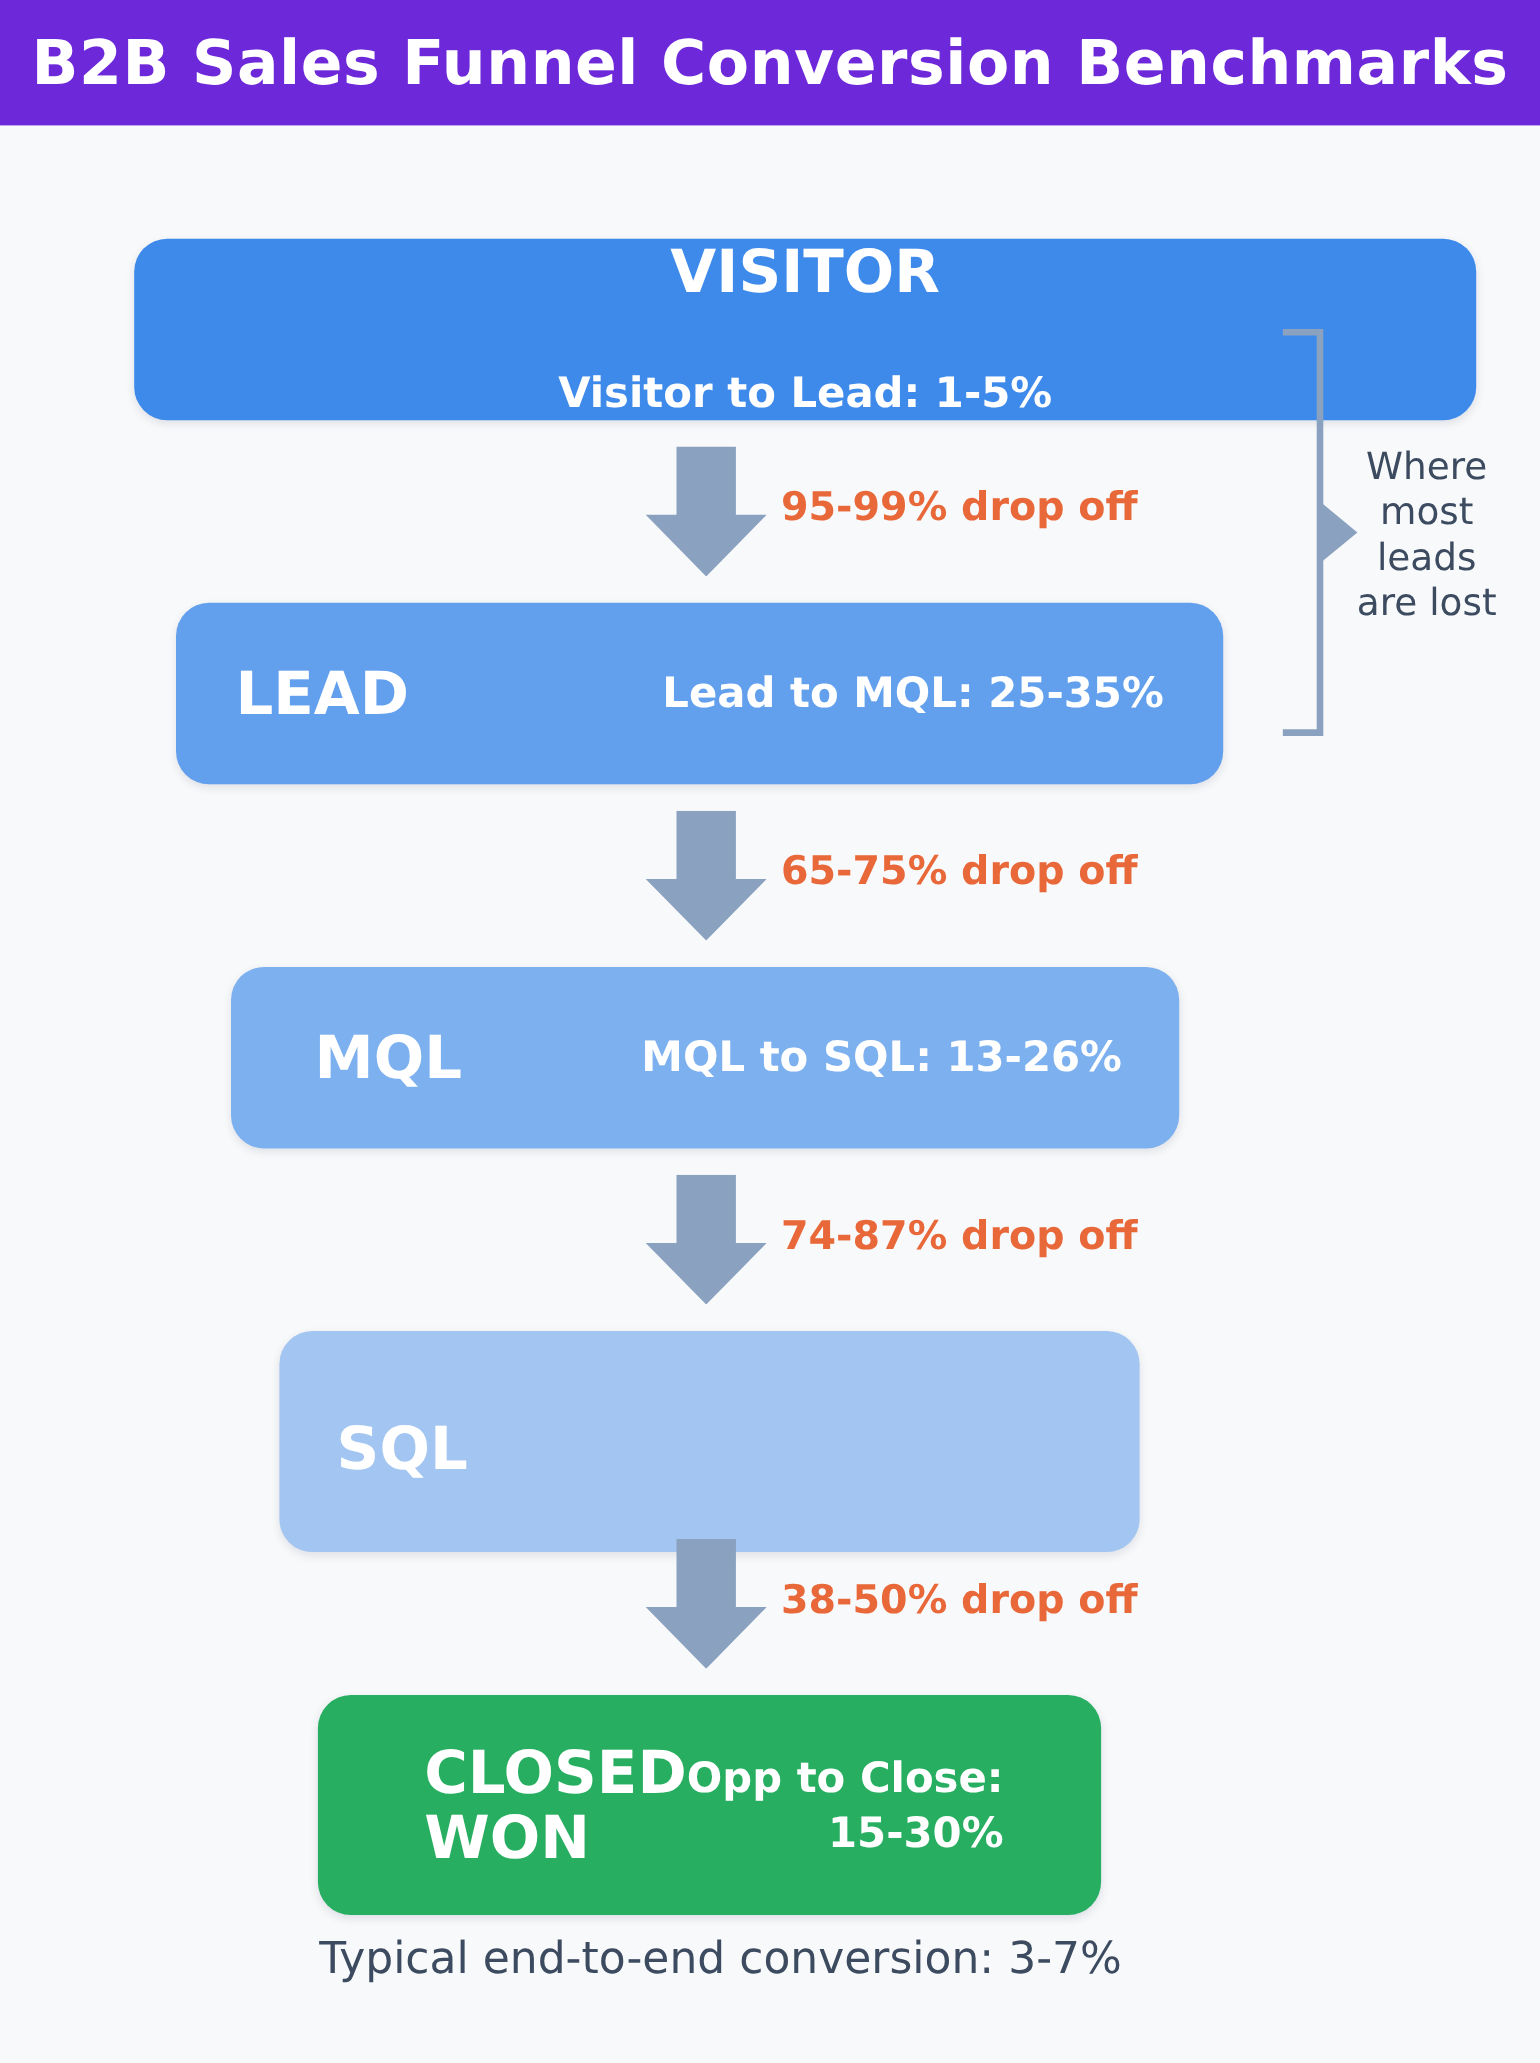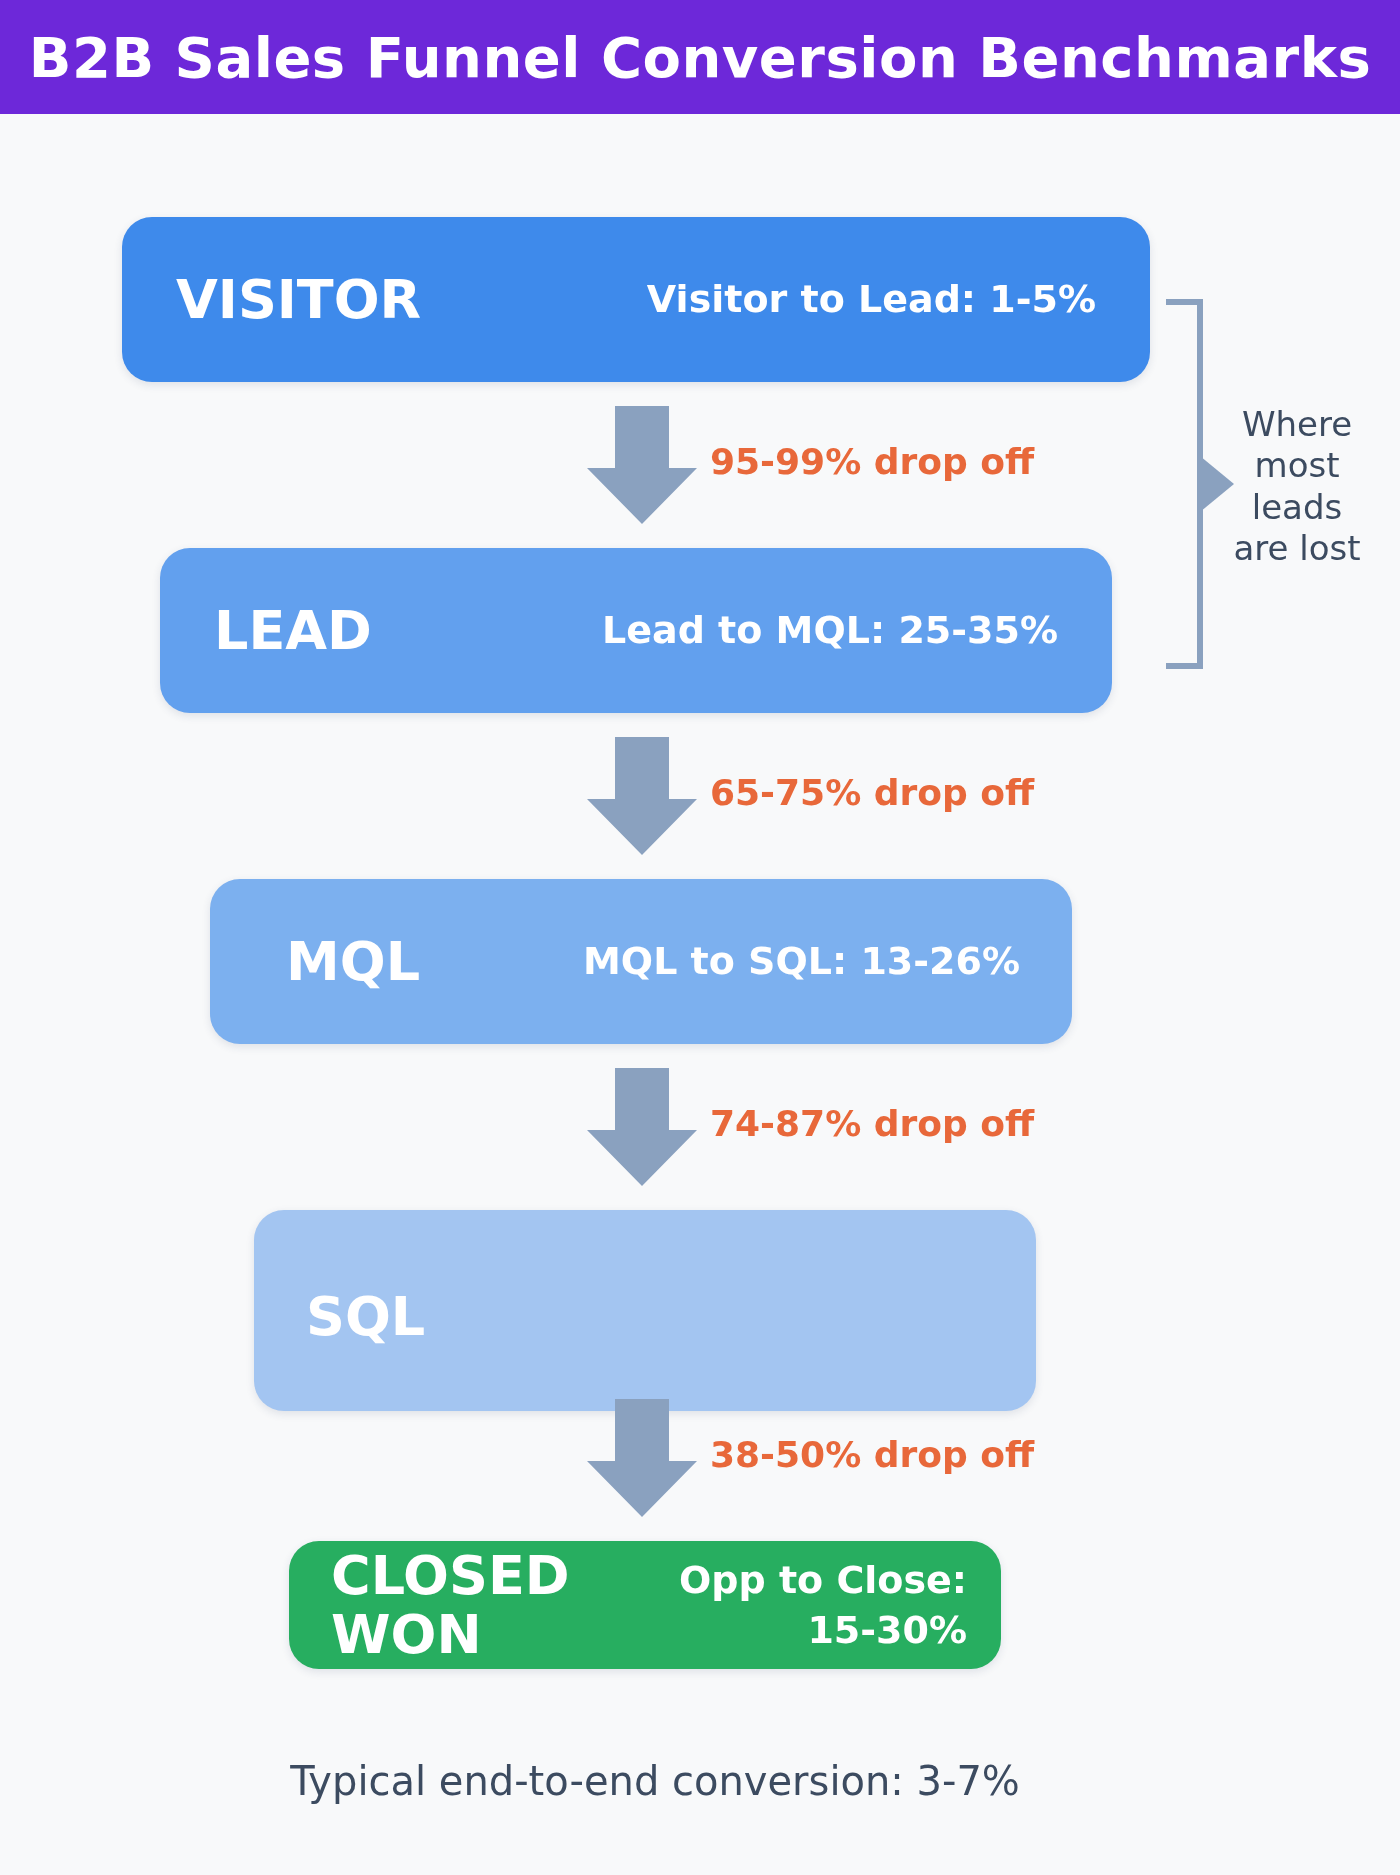--- a/index.html
+++ b/index.html
@@ -57,21 +57,21 @@
       font-family: "DejaVu Sans", "Liberation Sans", sans-serif;
     }
   </style>
 </head>
 <body>
 
 <div class="header">
   <h1>B2B Sales Funnel Conversion Benchmarks</h1>
 </div>
 
-<div class="stage" style="left:122px; top:217px; width:1028px; height:165px; background:#3e8aeb; padding:0 54px 0 54px;">
+<div class="stage" style="left:122px; top:217px; width:1220px; height:165px; background:#3e8aeb; padding:0 54px 0 54px;flex-direction:column;">
   <span class="name">VISITOR</span>
   <span class="rate">Visitor to Lead: 1-5%</span>
 </div>
 
 <svg class="arrow" style="left:587px; top:406px;" viewBox="0 0 110 118">
   <polygon points="28,0 82,0 82,62 110,62 55,118 0,62 28,62" fill="#8aa1bf"></polygon>
 </svg>
 <div class="drop" style="left:710px; top:441px;">95-99% drop off</div>
 
 <div class="stage" style="left:160px; top:548px; width:952px; height:165px; background:#62a0ee; padding:0 54px 0 54px;">
@@ -96,21 +96,21 @@
 
 <div class="stage" style="left:254px; top:1210px; width:782px; height:201px; background:#a3c5f1; padding:13px 40px 0 52px;">
   <span class="name">SQL</span>
 </div>
 
 <svg class="arrow" style="left:587px; top:1399px;" viewBox="0 0 110 118">
   <polygon points="28,0 82,0 82,62 110,62 55,118 0,62 28,62" fill="#8aa1bf"></polygon>
 </svg>
 <div class="drop" style="left:710px; top:1434px;">38-50% drop off</div>
 
-<div class="stage" style="left:289px; top:1541px; width:712px; height:128px; background:#27ae60; padding:0 34px 0 42px;">
+<div class="stage" style="left:289px; top:1541px; width:712px; height:200px; background:#27ae60; padding:0 34px 0 42px;justify-content:center;">
   <span class="name">CLOSED
 WON</span>
   <span class="rate">Opp to Close:
 15-30%</span>
 </div>
 
 <svg class="bracket" viewBox="0 0 80 372">
   <polyline points="0,4 34,4 34,368 0,368" fill="none" stroke="#8aa1bf" stroke-width="6"></polyline>
   <polygon points="34,158 68,186 34,214" fill="#8aa1bf"></polygon>
 </svg>

